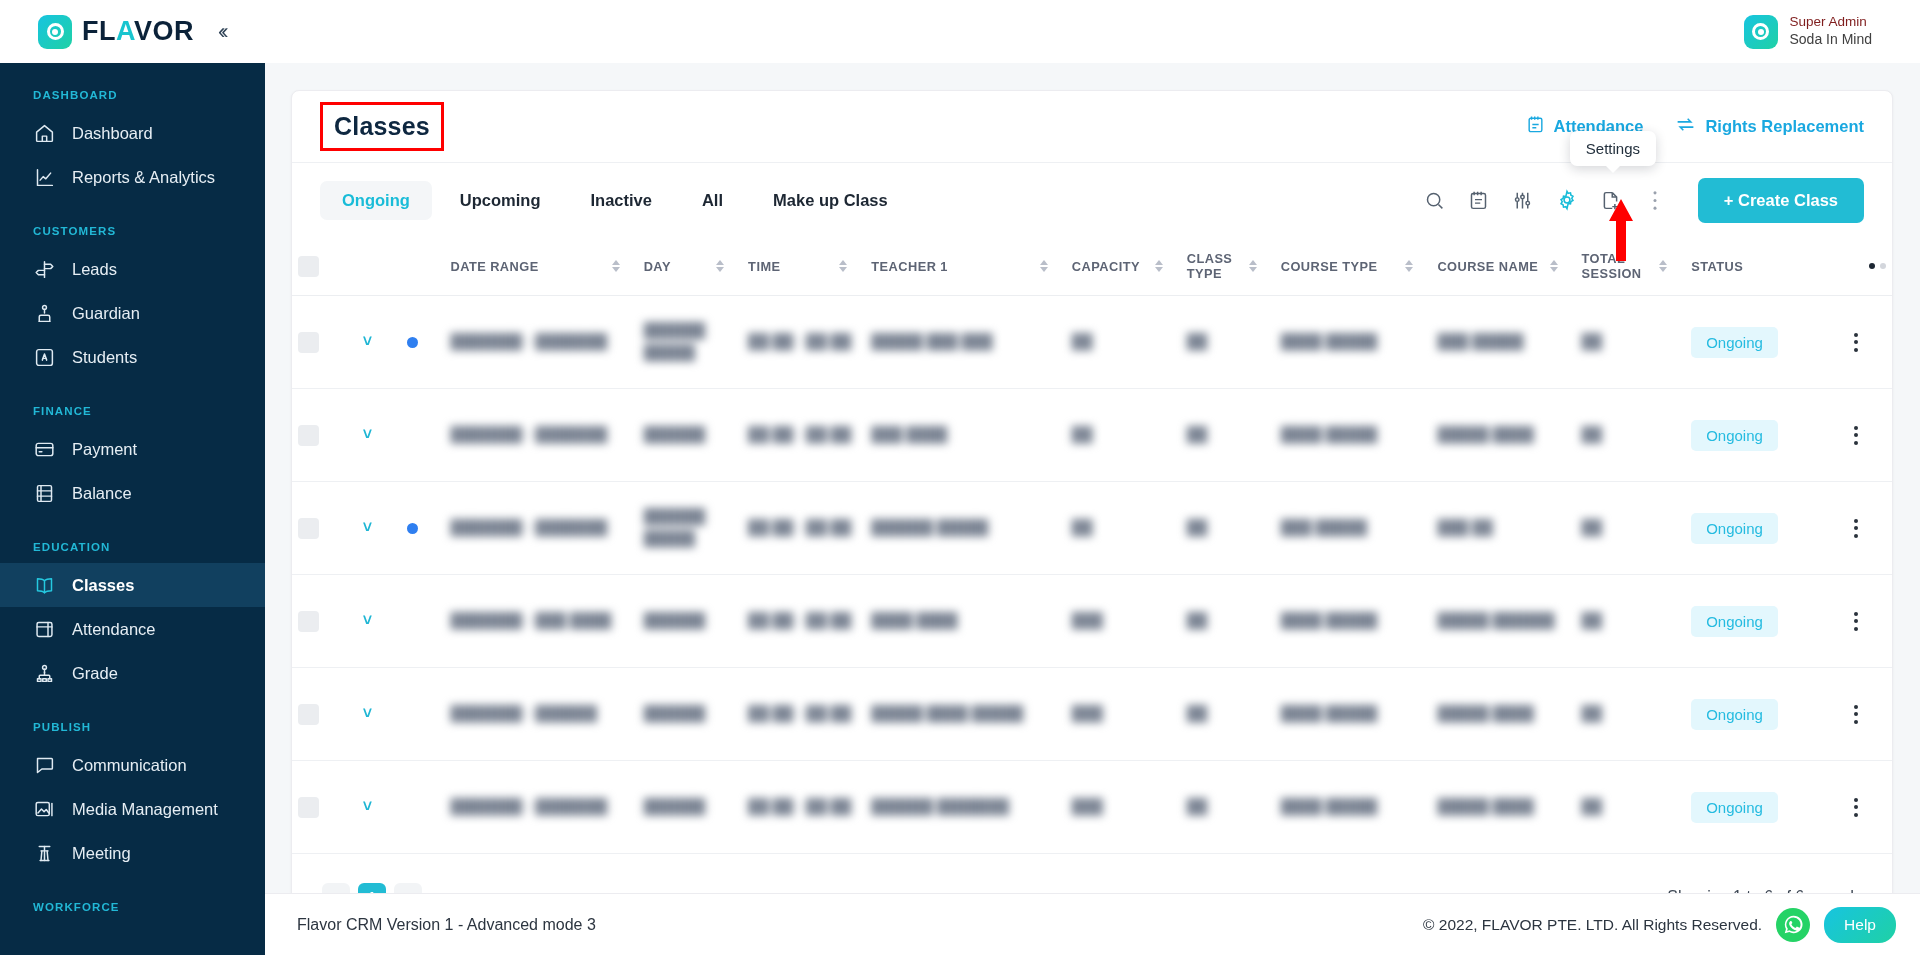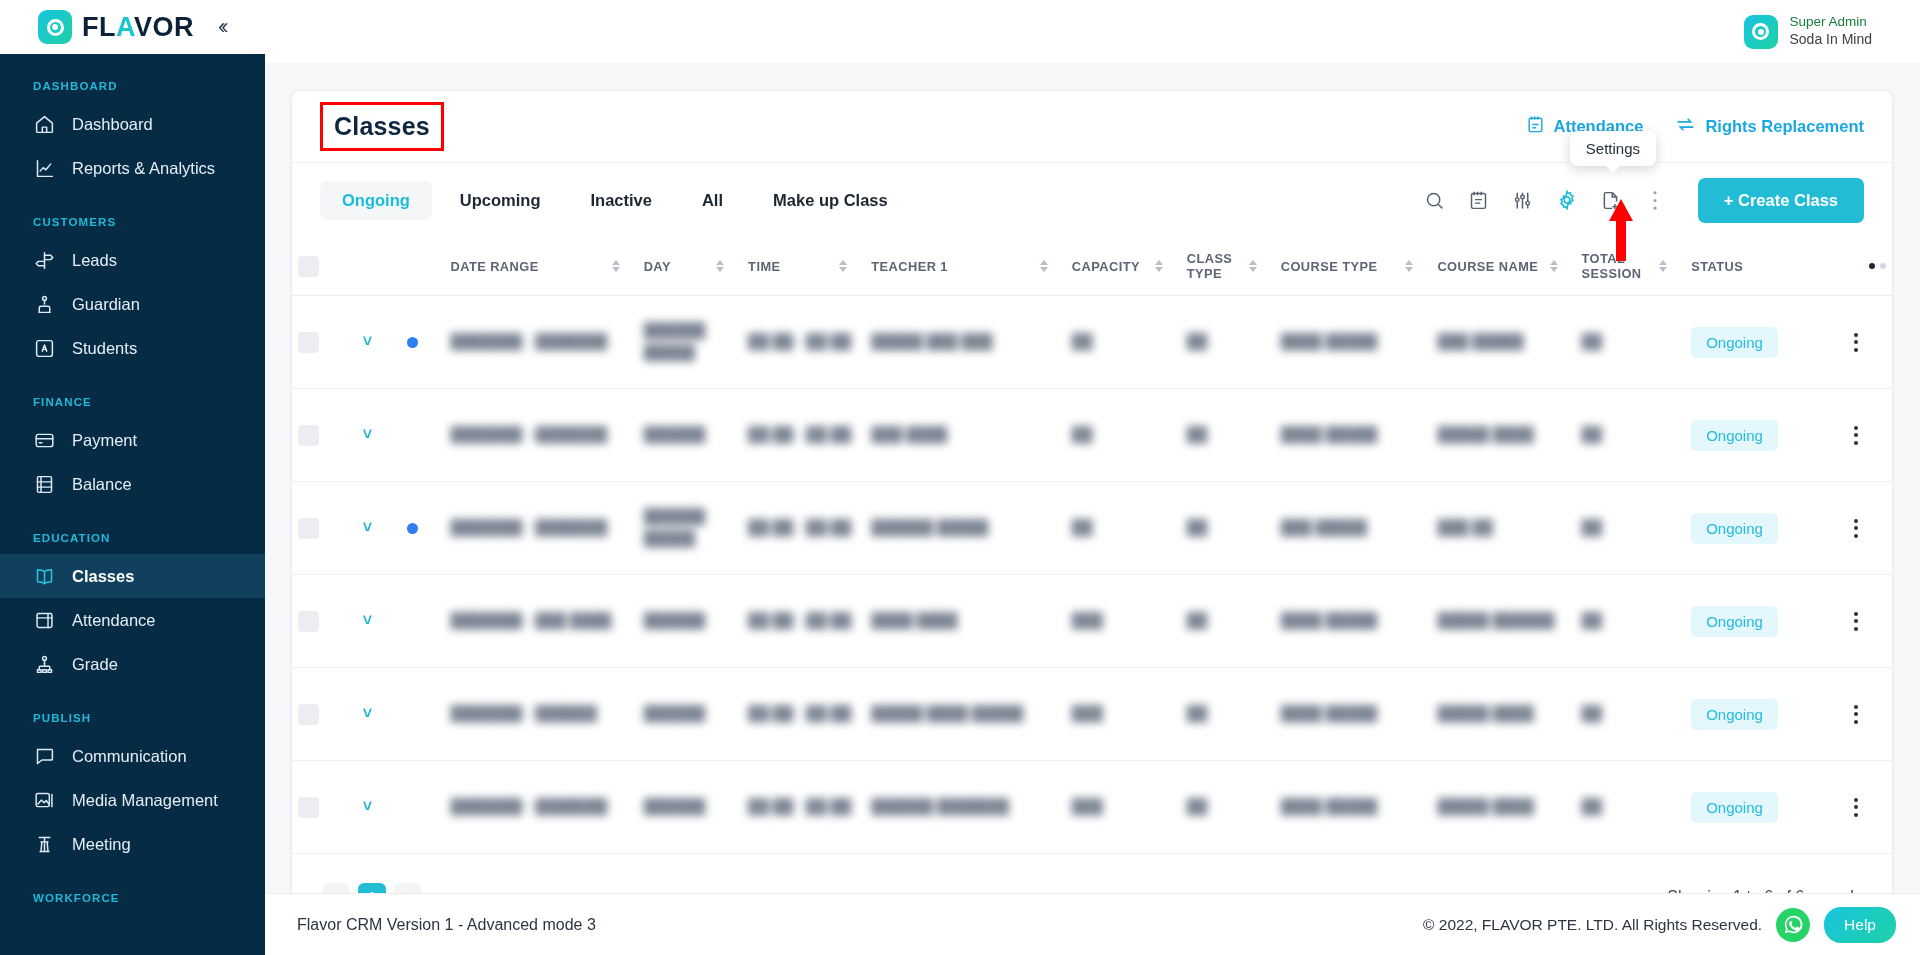--- a/index.html
+++ b/index.html
@@ -12,21 +12,21 @@
   }
 
   
   #sidebar {
     position: absolute; left: 0; top: 0;
     width: 265px; height: 955px;
     background: #062b45;
     overflow: hidden;
   }
   .sb-logo-bar {
-    height: 54px; background: #ffffff;
+    height: 63px; background: #ffffff;
     display: flex; align-items: center; padding-left: 38px; gap: 10px;
   }
   .logo-mark {
     width: 34px; height: 34px; border-radius: 9px;
     background: linear-gradient(135deg,#17c4e0 0%,#1fd1a5 100%);
     display: flex; align-items: center; justify-content: center;
   }
   .logo-mark .ring {
     width: 17px; height: 17px; border-radius: 50%;
     border: 3.5px solid #ffffff;
@@ -64,21 +64,21 @@
     padding-right: 48px;
   }
   .user-box { display: flex; align-items: center; gap: 12px; cursor: pointer; }
   .user-avatar {
     width: 34px; height: 34px; border-radius: 9px;
     background: linear-gradient(135deg,#17c4e0 0%,#1fd1a5 100%);
     display:flex; align-items:center; justify-content:center;
   }
   .user-avatar .ring { width: 17px; height:17px; border-radius:50%; border:3.5px solid #fff; display:flex;align-items:center;justify-content:center;}
   .user-avatar .ring i { width:6px;height:6px;border-radius:50%;background:#fff;display:block;}
-  .user-role { font-size: 13.5px; color: #15803d; line-height: 1.25; font-weight: 500;}
+  .user-role { font-size: 13.5px; color: #7f1d1d; line-height: 1.25; font-weight: 500;}
   .user-name { font-size: 14px; color: #404040; font-weight: 400; line-height: 1.25;}
 
   
   #page {
     position: absolute; left: 265px; top: 63px;
     width: 1655px; height: 892px;
     background: #f5f7f9;
   }
   #card {
     position: absolute; left: 26px; top: 27px;

